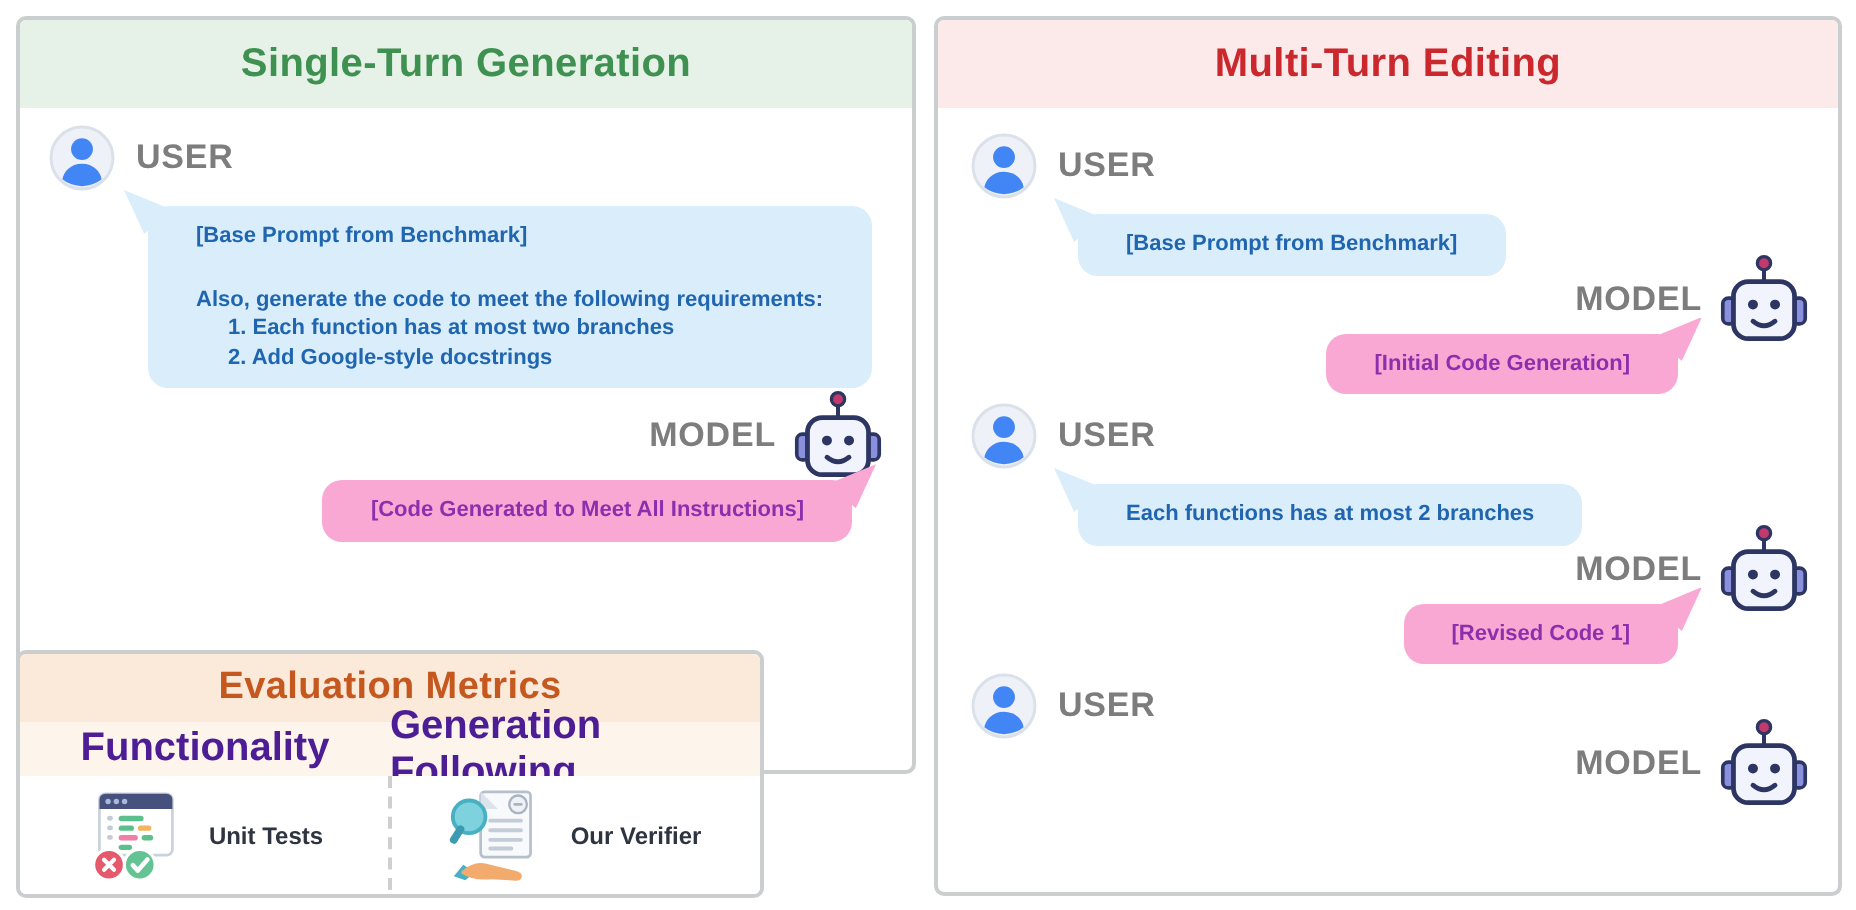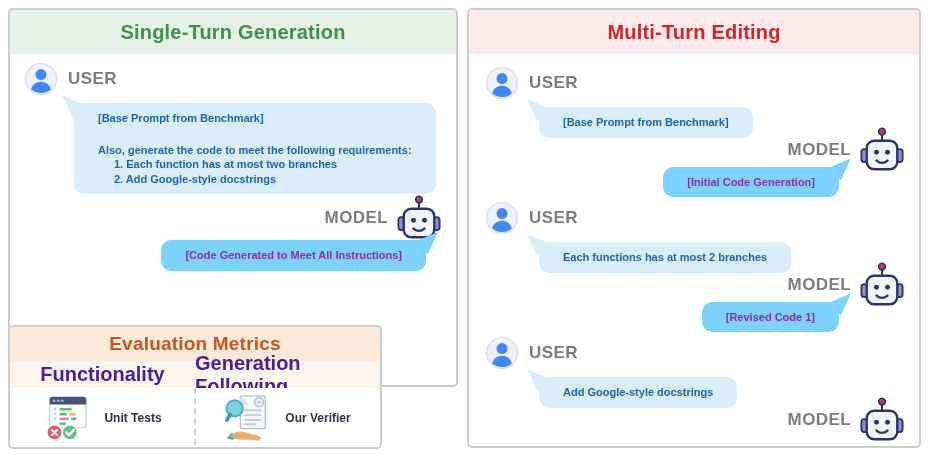--- a/index.html
+++ b/index.html
@@ -32,21 +32,21 @@
 
   .bubble{
     position:relative;border-radius:10px;padding:8px 24px;width:fit-content;
     font-size:11px;line-height:1.32;
   }
   .bubble::before{
     content:"";position:absolute;width:24px;height:22px;background:inherit;
   }
   .bubble-user{background:#d9edfa;color:#1f65b0;}
   .bubble-user::before{left:-12px;top:-8px;clip-path:polygon(0 0,100% 45%,42% 100%);}
-  .bubble-model{background:#7dd3fc;color:#8d2fad;}
+  .bubble-model{background:#f9a8d4;color:#8d2fad;}
   .bubble-model::before{right:-12px;top:-8px;clip-path:polygon(100% 0,0 45%,58% 100%);}
 
   
   #panel-single .panel-body{padding:8px 14px 0 14px;}
   #st-user-bubble{margin:7px 0 0 50px;max-width:318px;}
   #st-user-bubble .bubble-line2{margin-top:17px;}
   #st-user-bubble .bubble-item{padding-left:16px;}
   #st-model-row{align-self:flex-end;margin:0 0 0 0;display:flex;align-items:center;gap:8px;}
   #st-model-bubble{align-self:flex-end;margin:-2px 16px 0 0;}
 
@@ -222,21 +222,20 @@
         <div class="bubble bubble-model">[Revised Code 1]</div>
       </div>
 
       <div class="turn">
         <div class="actor-row">
           <svg class="avatar" viewBox="0 0 36 36">
               <use href="#icon-user"></use>
             </svg>
           <span class="actor-label">USER</span>
         </div>
-        <div class="bubble bubble-user">Add Google-style docstrings</div>
         <div class="actor-row model-row">
           <span class="actor-label">MODEL</span>
           <svg class="robot" viewBox="0 0 50 52">
               <use href="#icon-robot"></use>
             </svg>
         </div>
 
       </div>
 
     </div>

